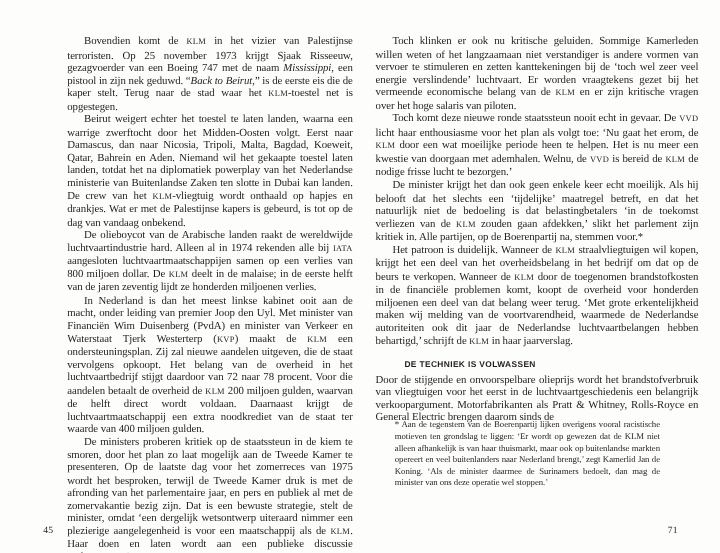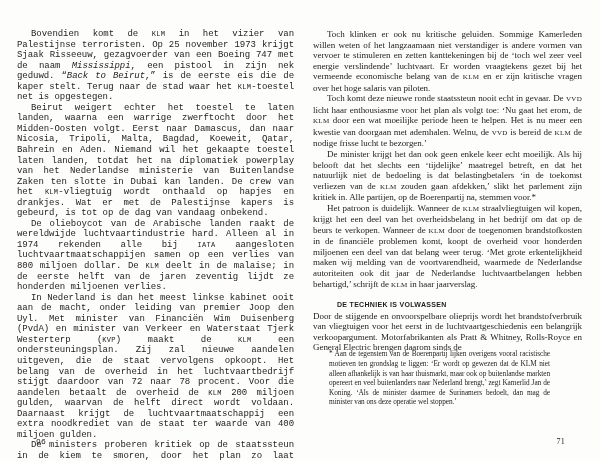--- a/index.html
+++ b/index.html
@@ -17,21 +17,21 @@
     color: #211d1b;
     overflow: hidden;
   }
   .page {
     position: relative;
     width: 300px;
     height: 461px;
     box-sizing: border-box;
     overflow: hidden;
   }
-  .page.left  { padding: 29px 6px 0 17px; font-family: Liberation Mono, monospace; }
+  .page.left  { padding: 29px 6px 0 56px; }
   .page.right { padding: 29px 18px 0 13px; }
   .text-block {
     font-size: 9px;
     line-height: 10.55px;
     text-align: justify;
     letter-spacing: -0.05px;
   }
   .body-par {
     margin: 0;
     text-indent: 14px;
@@ -76,21 +76,21 @@
 <div class="spread">
 
   <section class="page left">
     <div class="text-block">
       <p class="body-par">Bovendien komt de <span class="sc">KLM</span> in het vizier van Palestijnse terroristen. Op 25 november 1973 krijgt Sjaak Risseeuw, gezagvoerder van een Boeing 747 met de naam <i class="it">Mississippi</i>, een pistool in zijn nek geduwd. “<i class="it">Back to Beirut</i>,” is de eerste eis die de kaper stelt. Terug naar de stad waar het <span class="sc">KLM</span>-toestel net is opgestegen.</p>
       <p class="body-par">Beirut weigert echter het toestel te laten landen, waarna een warrige zwerftocht door het Midden-Oosten volgt. Eerst naar Damascus, dan naar Nicosia, Tripoli, Malta, Bagdad, Koeweit, Qatar, Bahrein en Aden. Niemand wil het gekaapte toestel laten landen, totdat het na diplomatiek powerplay van het Nederlandse ministerie van Buitenlandse Zaken ten slotte in Dubai kan landen. De crew van het <span class="sc">KLM</span>-vliegtuig wordt onthaald op hapjes en drankjes. Wat er met de Palestijnse kapers is gebeurd, is tot op de dag van vandaag onbekend.</p>
       <p class="body-par">De olieboycot van de Arabische landen raakt de wereldwijde luchtvaartindustrie hard. Alleen al in 1974 rekenden alle bij <span class="sc">IATA</span> aangesloten luchtvaartmaatschappijen samen op een verlies van 800 miljoen dollar. De <span class="sc">KLM</span> deelt in de malaise; in de eerste helft van de jaren zeventig lijdt ze honderden miljoenen verlies.</p>
       <p class="body-par">In Nederland is dan het meest linkse kabinet ooit aan de macht, onder leiding van premier Joop den Uyl. Met minister van Financiën Wim Duisenberg (PvdA) en minister van Verkeer en Waterstaat Tjerk Westerterp (<span class="sc">KVP</span>) maakt de <span class="sc">KLM</span> een ondersteuningsplan. Zij zal nieuwe aandelen uitgeven, die de staat vervolgens opkoopt. Het belang van de overheid in het luchtvaartbedrijf stijgt daardoor van 72 naar 78 procent. Voor die aandelen betaalt de overheid de <span class="sc">KLM</span> 200 miljoen gulden, waarvan de helft direct wordt voldaan. Daarnaast krijgt de luchtvaartmaatschappij een extra noodkrediet van de staat ter waarde van 400 miljoen gulden.</p>
       <p class="body-par">De ministers proberen kritiek op de staatssteun in de kiem te smoren, door het plan zo laat mogelijk aan de Tweede Kamer te presenteren. Op de laatste dag voor het zomerreces van 1975 wordt het besproken, terwijl de Tweede Kamer druk is met de afronding van het parlementaire jaar, en pers en publiek al met de zomervakantie bezig zijn. Dat is een bewuste strategie, stelt de minister, omdat ‘een dergelijk wetsontwerp uiteraard nimmer een plezierige aangelegenheid is voor een maatschappij als de <span class="sc">KLM</span>. Haar doen en laten wordt aan een publieke discussie onderworpen.’</p>
     </div>
-    <span class="pagenum pagenum-left">96</span>
+    <span class="pagenum pagenum-left">45</span>
   </section>
 
   <section class="page right">
     <div class="text-block">
       <p class="body-par">Toch klinken er ook nu kritische geluiden. Sommige Kamerleden willen weten of het langzaamaan niet verstandiger is andere vormen van vervoer te stimuleren en zetten kanttekeningen bij de ‘toch wel zeer veel energie verslindende’ luchtvaart. Er worden vraagtekens gezet bij het vermeende economische belang van de <span class="sc">KLM</span> en er zijn kritische vragen over het hoge salaris van piloten.</p>
       <p class="body-par">Toch komt deze nieuwe ronde staatssteun nooit echt in gevaar. De <span class="sc">VVD</span> licht haar enthousiasme voor het plan als volgt toe: ‘Nu gaat het erom, de <span class="sc">KLM</span> door een wat moeilijke periode heen te helpen. Het is nu meer een kwestie van doorgaan met ademhalen. Welnu, de <span class="sc">VVD</span> is bereid de <span class="sc">KLM</span> de nodige frisse lucht te bezorgen.’</p>
       <p class="body-par">De minister krijgt het dan ook geen enkele keer echt moeilijk. Als hij belooft dat het slechts een ‘tijdelijke’ maatregel betreft, en dat het natuurlijk niet de bedoeling is dat belastingbetalers ‘in de toekomst verliezen van de <span class="sc">KLM</span> zouden gaan afdekken,’ slikt het parlement zijn kritiek in. Alle partijen, op de Boerenpartij na, stemmen voor.*</p>
       <p class="body-par">Het patroon is duidelijk. Wanneer de <span class="sc">KLM</span> straalvliegtuigen wil kopen, krijgt het een deel van het overheidsbelang in het bedrijf om dat op de beurs te verkopen. Wanneer de <span class="sc">KLM</span> door de toegenomen brandstofkosten in de financiële problemen komt, koopt de overheid voor honderden miljoenen een deel van dat belang weer terug. ‘Met grote erkentelijkheid maken wij melding van de voortvarendheid, waarmede de Nederlandse autoriteiten ook dit jaar de Nederlandse luchtvaartbelangen hebben behartigd,’ schrijft de <span class="sc">KLM</span> in haar jaarverslag.</p>
       <h2 class="section-heading">DE TECHNIEK IS VOLWASSEN</h2>
       <p class="body-par flush">Door de stijgende en onvoorspelbare olieprijs wordt het brandstofverbruik van vliegtuigen voor het eerst in de luchtvaartgeschiedenis een belangrijk verkoopargument. Motorfabrikanten als Pratt &amp; Whitney, Rolls-Royce en General Electric brengen daarom sinds de</p>

